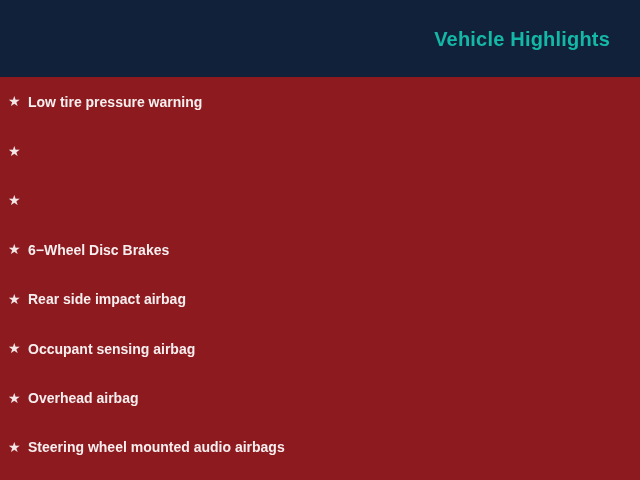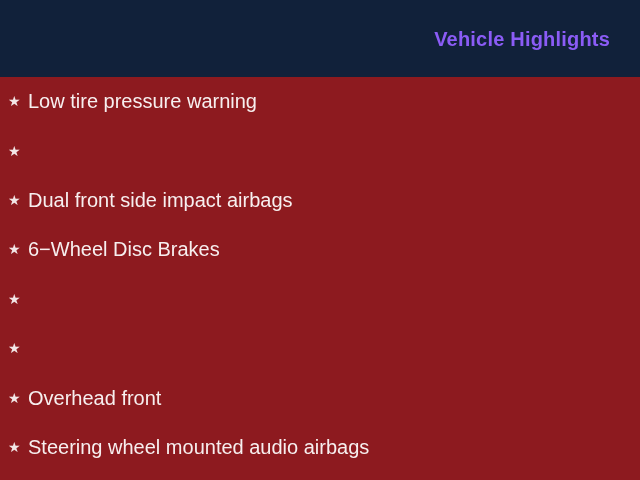--- a/index.html
+++ b/index.html
@@ -33,21 +33,21 @@
     height: 77px;
     background: #11213a;
     box-sizing: border-box;
     display: flex;
     align-items: center;
     justify-content: flex-end;
     padding-right: 30px;
   }
 
   #header-title {
-    color: #8b5cf6;
+    color: #14b8a6;
     font-size: 20px;
     font-weight: bold;
     letter-spacing: 0.2px;
     line-height: 1;
     white-space: nowrap;
   }
 
   
   #body {
     position: absolute;
@@ -84,22 +84,22 @@
     color: #f2e6e6;
     font-size: 14px;
     line-height: 1;
     text-align: left;
     margin-top: -1px;
   }
 
   .highlight-label {
     flex: 1 1 auto;
     color: #f7efef;
-    font-size: 20px;
-    font-weight: normal;
+    font-size: 14px;
+    font-weight: bold;
     line-height: 1.15;
     white-space: nowrap;
   }
 </style>
 </head>
 <body>
 
 <div id="slide">
 
   <div id="header">
@@ -113,39 +113,40 @@
         <span class="bullet-star">★</span>
         <span class="highlight-label">Low tire pressure warning</span>
       </li>
 
       <li class="highlight-item">
         <span class="bullet-star">★</span>
       </li>
 
       <li class="highlight-item">
         <span class="bullet-star">★</span>
-        <span class="highlight-label">Dual front side impact airbags</span>
       </li>
 
       <li class="highlight-item">
         <span class="bullet-star">★</span>
         <span class="highlight-label">6−Wheel Disc Brakes</span>
       </li>
 
       <li class="highlight-item">
         <span class="bullet-star">★</span>
+        <span class="highlight-label">Rear side impact airbag</span>
       </li>
 
       <li class="highlight-item">
         <span class="bullet-star">★</span>
+        <span class="highlight-label">Occupant sensing airbag</span>
       </li>
 
       <li class="highlight-item">
         <span class="bullet-star">★</span>
-        <span class="highlight-label">Overhead front</span>
+        <span class="highlight-label">Overhead airbag</span>
       </li>
 
       <li class="highlight-item">
         <span class="bullet-star">★</span>
         <span class="highlight-label">Steering wheel mounted audio airbags</span>
       </li>
 
     </ul>
   </div>
 

